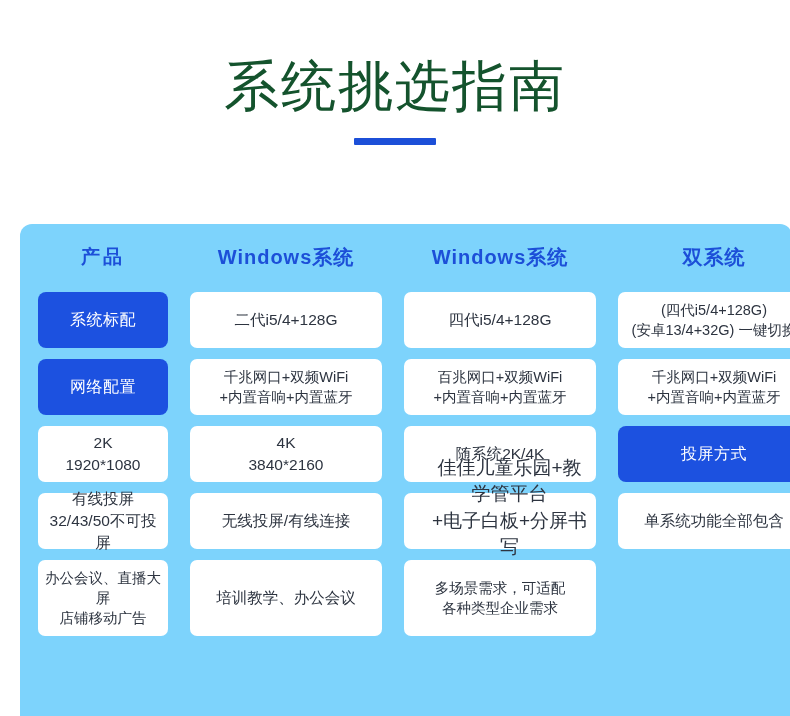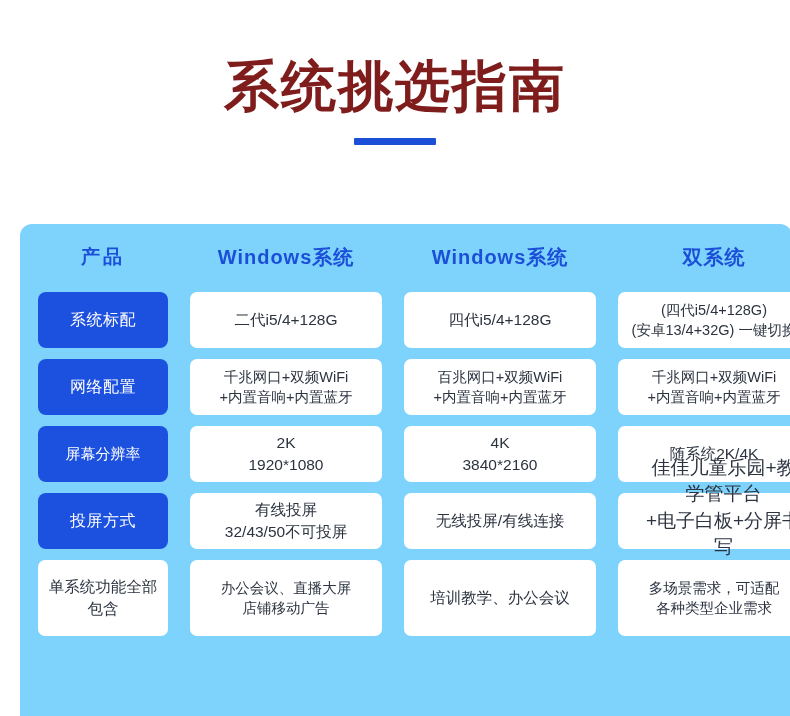--- a/index.html
+++ b/index.html
@@ -21,22 +21,22 @@
 
   
   .title-block {
     width: 100%;
     padding-top: 58px;
     text-align: center;
   }
 
   .page-title {
     font-size: 55px;
-    font-weight: 700;
-    color: #7f1d1d;
+    font-weight: 400;
+    color: #14532d;
     letter-spacing: 2px;
     line-height: 1.05;
     font-family: "Liberation Sans", "DejaVu Sans", sans-serif;
   }
 
   .title-rule {
     width: 82px;
     height: 7px;
     background: #1c4fd8;
     margin: 22px auto 0 auto;
@@ -156,21 +156,20 @@
 (安卓13/4+32G)  一键切换</div>
 
       <div class="row-label">网络配置</div>
       <div class="cell tight">千兆网口+双频WiFi
 +内置音响+内置蓝牙</div>
       <div class="cell tight">百兆网口+双频WiFi
 +内置音响+内置蓝牙</div>
       <div class="cell tight">千兆网口+双频WiFi
 +内置音响+内置蓝牙</div>
 
-      <div class="row-label small">屏幕分辨率</div>
       <div class="cell">2K
 1920*1080</div>
       <div class="cell">4K
 3840*2160</div>
       <div class="cell">随系统2K/4K</div>
 
       <div class="row-label">投屏方式</div>
       <div class="cell">有线投屏
 32/43/50不可投屏</div>
       <div class="cell">无线投屏/有线连接</div>

